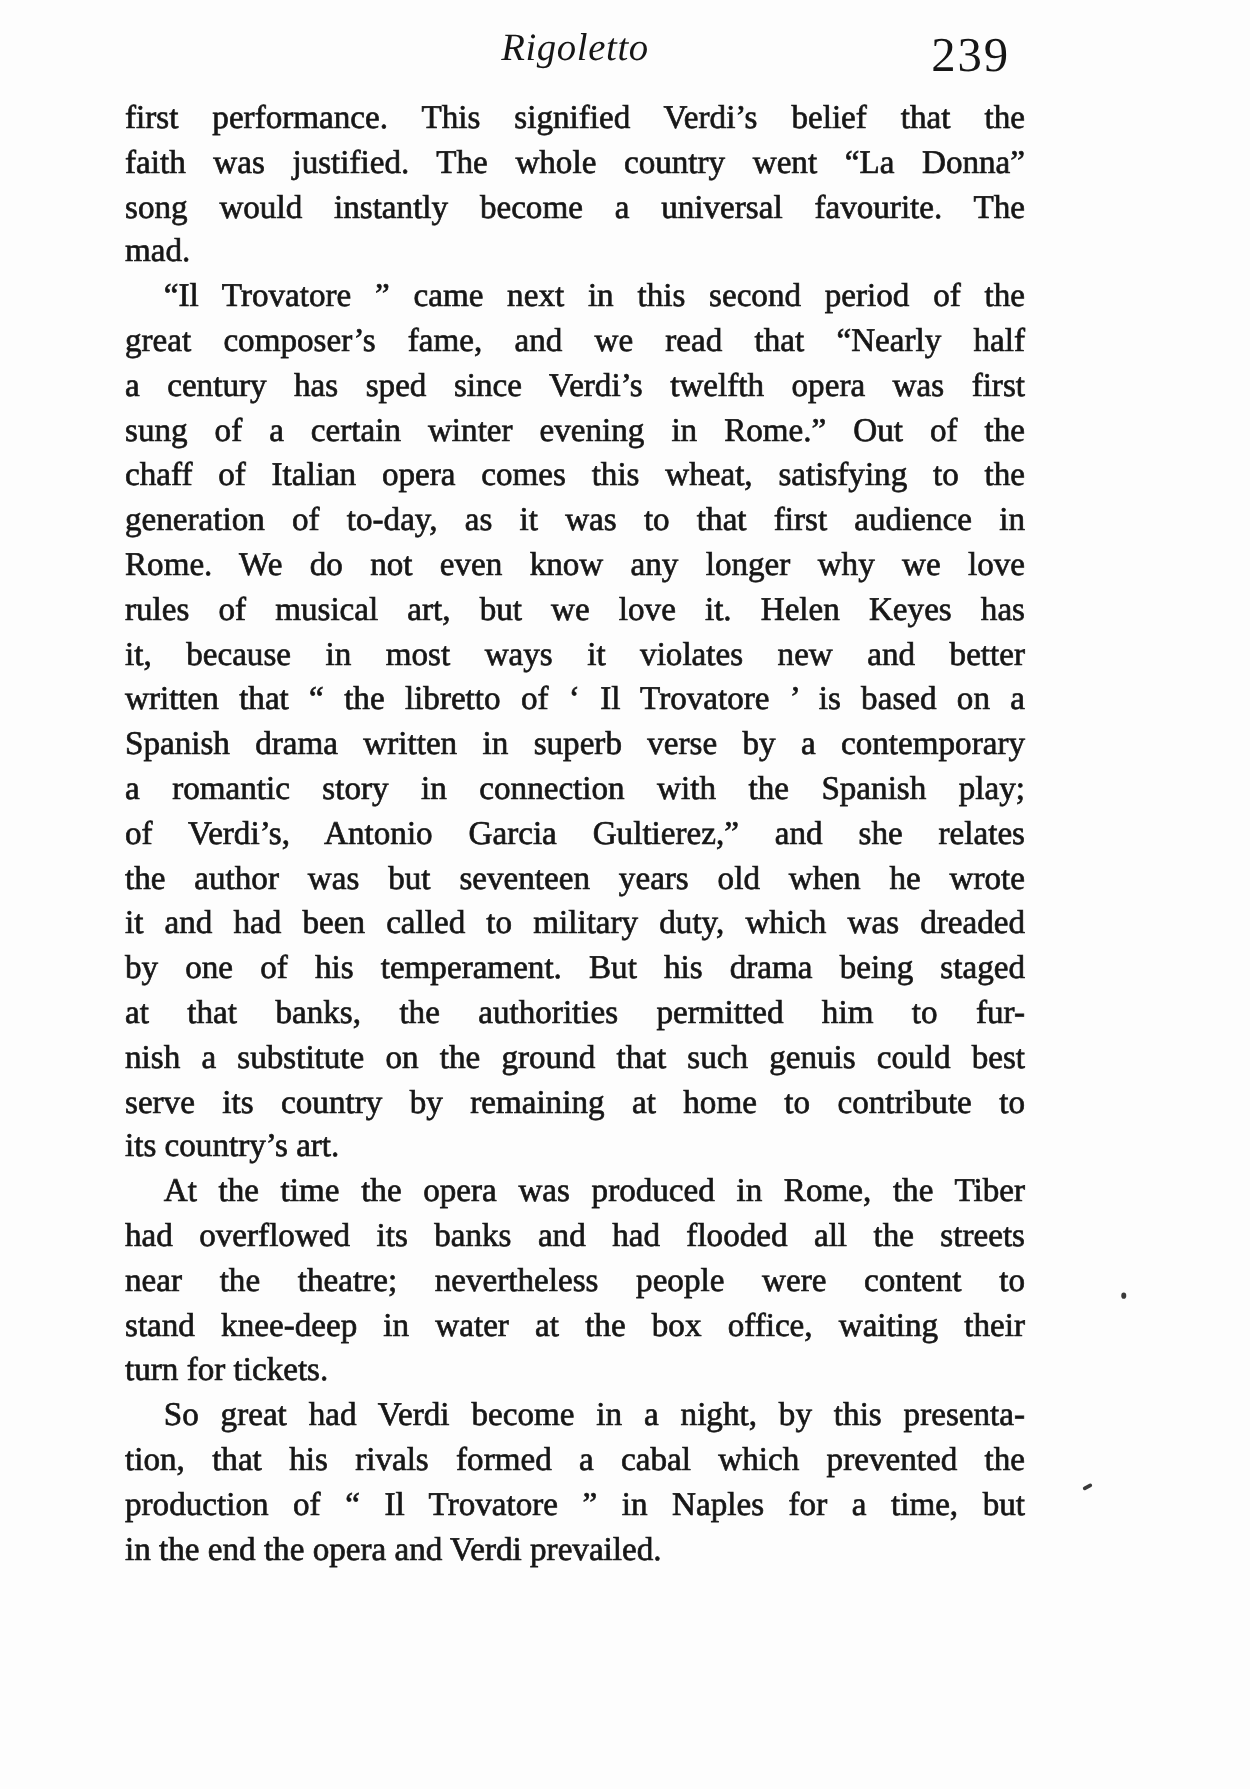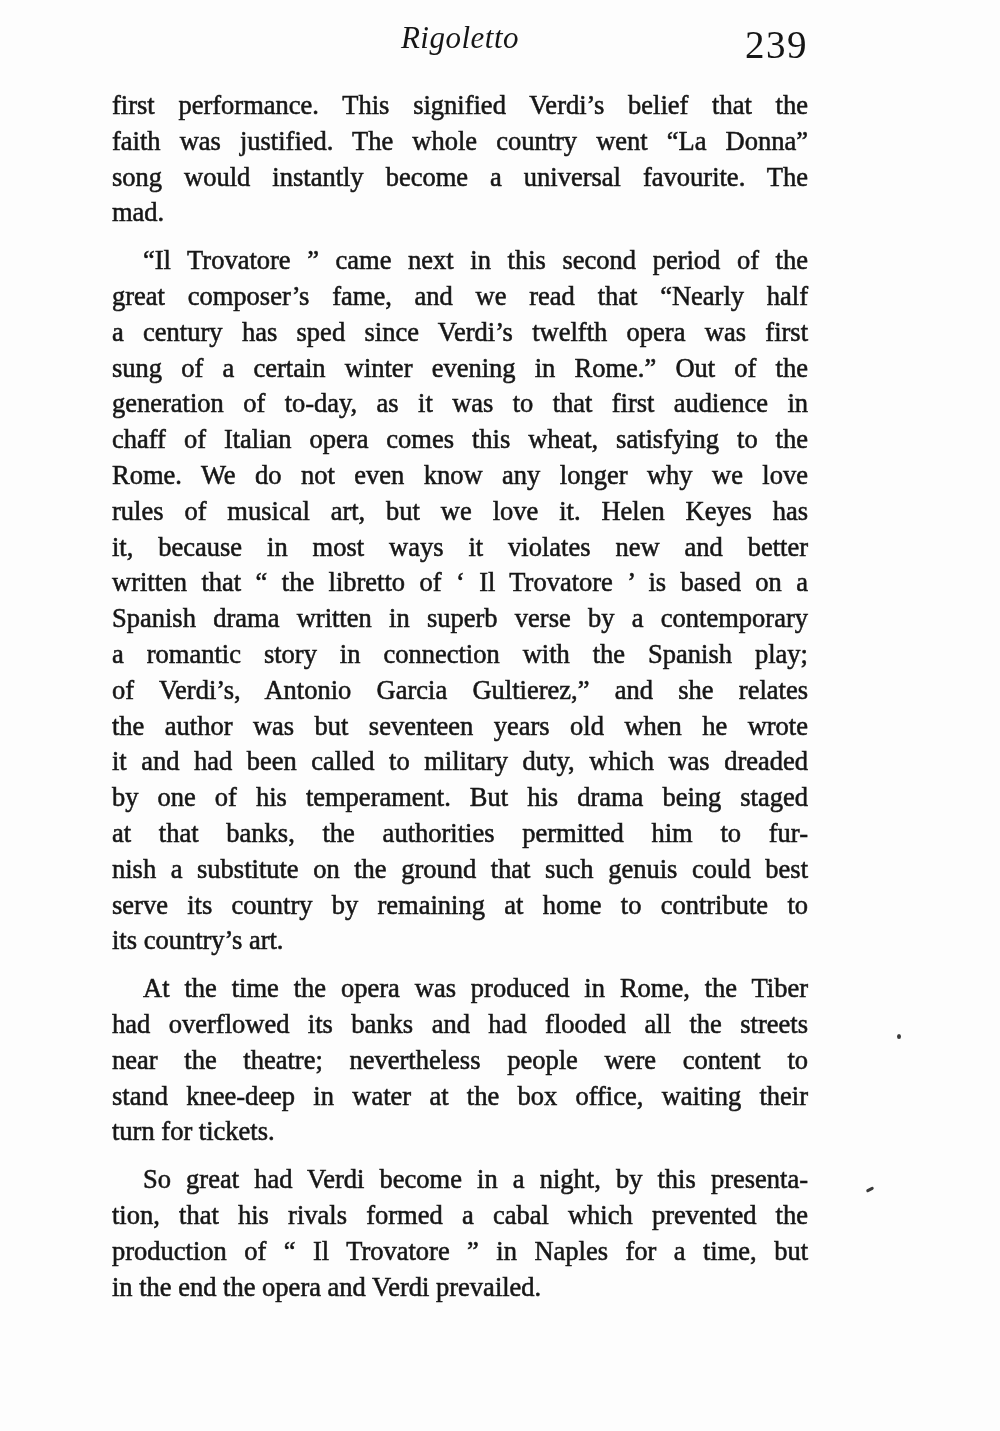--- a/index.html
+++ b/index.html
@@ -21,21 +21,21 @@
   .page-number {
     position: absolute; right: 12px; top: 2px;
     font-size: 39px; letter-spacing: 1.5px;
   }
 
   .page-body {
     position: absolute; top: 76px; left: 100px; width: 720px;
     font-size: 26.5px; line-height: 35.8px;
     -webkit-text-stroke: 0.55px #1a1a1a;
   }
-  .para { margin: 12px; }
+  .para { margin: 0; }
   .tline { text-align: justify; text-align-last: justify; }
   .tline.lastline { text-align-last: left; }
   .tline.indent { text-indent: 31px; }
 
   .speck { position: absolute; background: #3a3a3a; border-radius: 50%; }
   .speck-1 { left: 897px; top: 1034px; width: 4px; height: 5px; }
   .speck-2 { left: 866px; top: 1188px; width: 8px; height: 3px; border-radius: 2px; transform: rotate(-28deg); }
 </style>
 </head>
 <body style="--paper: #fdfdfd; --ink: #161616;">
@@ -51,22 +51,22 @@
         <div class="tline">first performance.  This signified Verdi’s belief that the</div>
         <div class="tline">faith was justified.  The whole country went “La Donna”</div>
         <div class="tline">song would instantly become a universal favourite.  The</div>
         <div class="tline lastline">mad.</div>
       </div>
       <div class="para">
         <div class="tline indent">“Il Trovatore ” came next in this second period of the</div>
         <div class="tline">great composer’s fame, and we read that “Nearly half</div>
         <div class="tline">a century has sped since Verdi’s twelfth opera was first</div>
         <div class="tline">sung of a certain winter evening in Rome.”  Out of the</div>
+        <div class="tline">chaff of Italian opera comes this wheat, satisfying to the</div>
         <div class="tline">generation of to-day, as it was to that first audience in</div>
-        <div class="tline">chaff of Italian opera comes this wheat, satisfying to the</div>
         <div class="tline">Rome.  We do not even know any longer why we love</div>
         <div class="tline">rules of musical art, but we love it.  Helen Keyes has</div>
         <div class="tline">it, because in most ways it violates new and better</div>
         <div class="tline">written that “ the libretto of ‘ Il Trovatore ’ is based on a</div>
         <div class="tline">Spanish drama written in superb verse by a contemporary</div>
         <div class="tline">a romantic story in connection with the Spanish play;</div>
         <div class="tline">of Verdi’s, Antonio Garcia Gultierez,” and she relates</div>
         <div class="tline">the author was but seventeen years old when he wrote</div>
         <div class="tline">it and had been called to military duty, which was dreaded</div>
         <div class="tline">by one of his temperament.  But his drama being staged</div>

